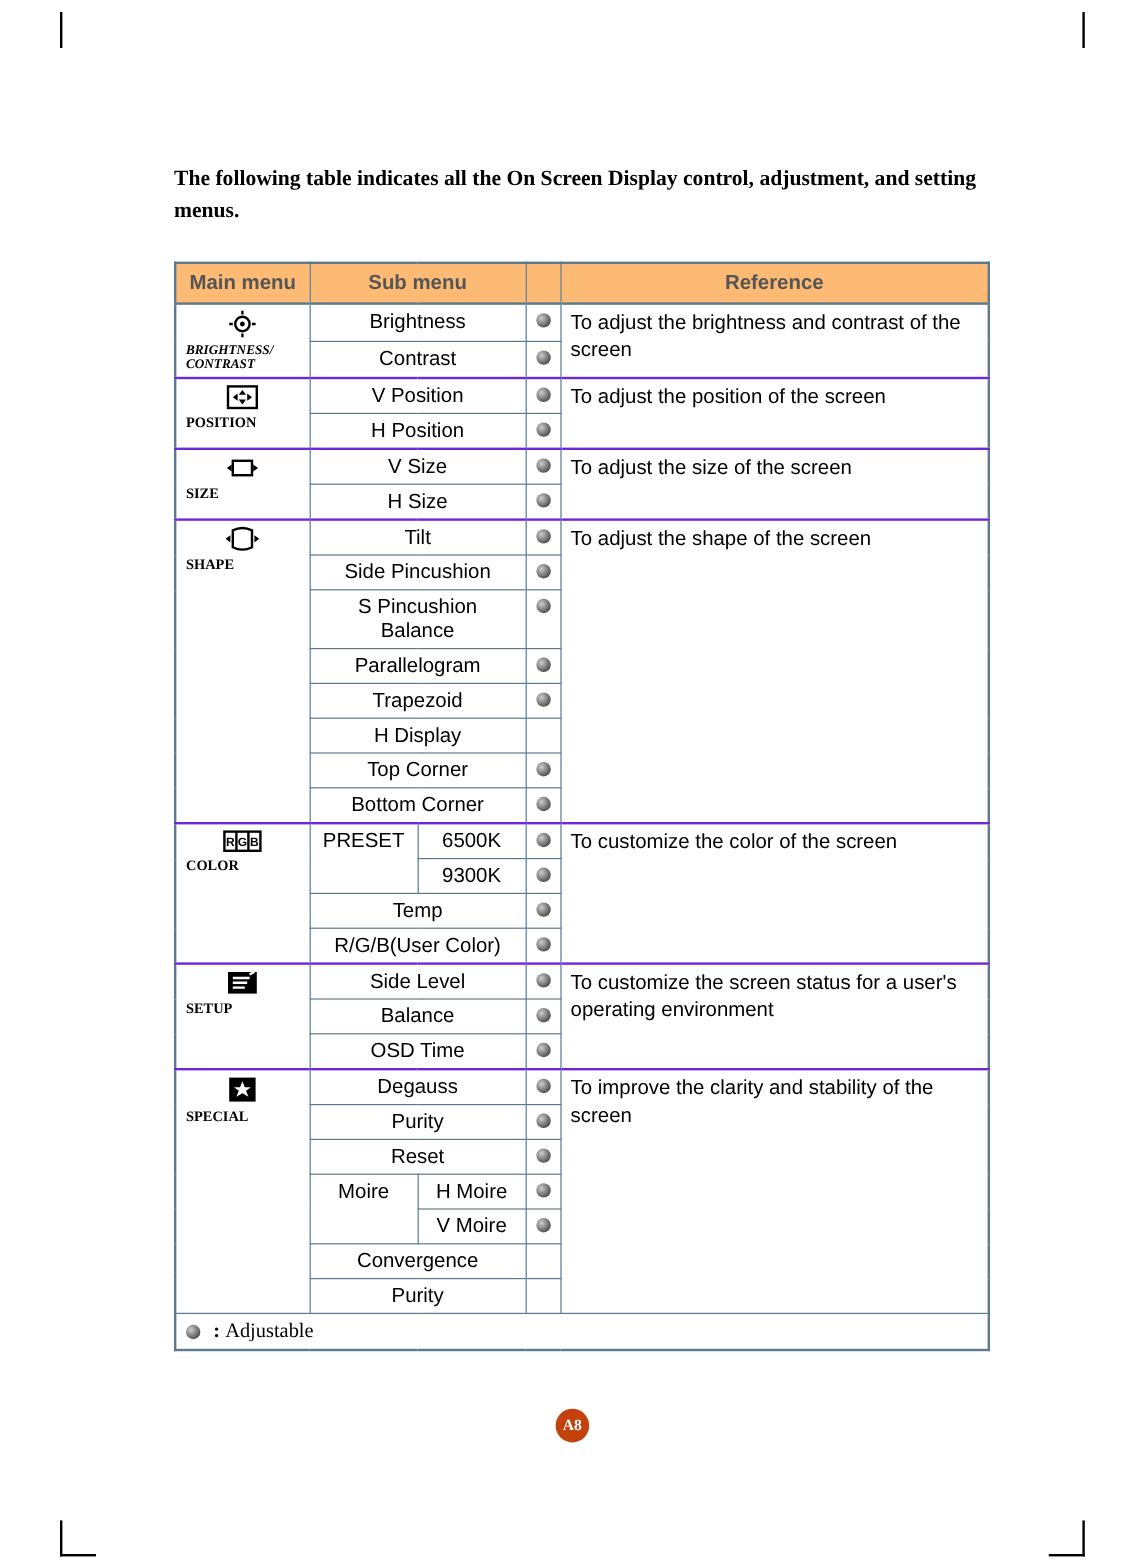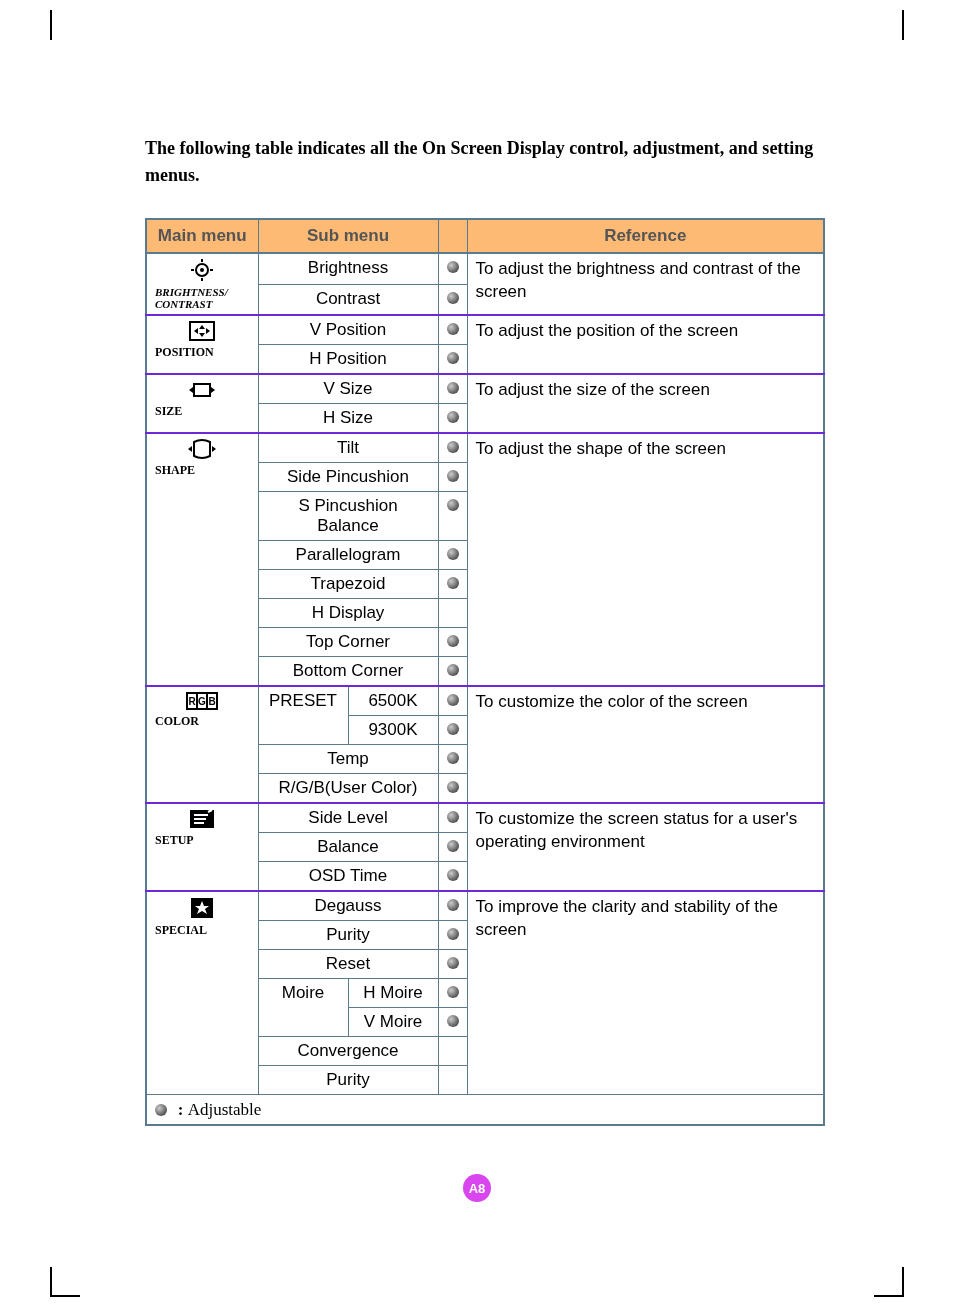--- a/index.html
+++ b/index.html
@@ -118,25 +118,25 @@
   .legend-row td .dot { vertical-align: middle; margin-right: 6px; }
   .legend-row td span.leg-text { font-family: "Times New Roman", serif; font-size: 17px; vertical-align: middle; }
 
   .page-num-badge {
     position: absolute;
     left: 50%;
     transform: translateX(-50%);
     bottom: 105px;
     width: 28px;
     height: 28px;
-    background: #d946ef;
+    background: #c2410c;
     border-radius: 50%;
     color: #fff;
     font-size: 13px;
-    font-family: Liberation Sans, sans-serif;
+    font-family: Liberation Serif, serif;
     font-weight: bold;
     display: flex;
     align-items: center;
     justify-content: center;
   }
   table.osd td.subcell { padding: 4px 8px; text-align: center; }
   table.osd tr.thick-top td { border-top: 2px solid #6d28d9; }
   table.osd { border: 2px solid #5a7a8f; }
   .bold-colon { font-weight: bold; }
 </style>

